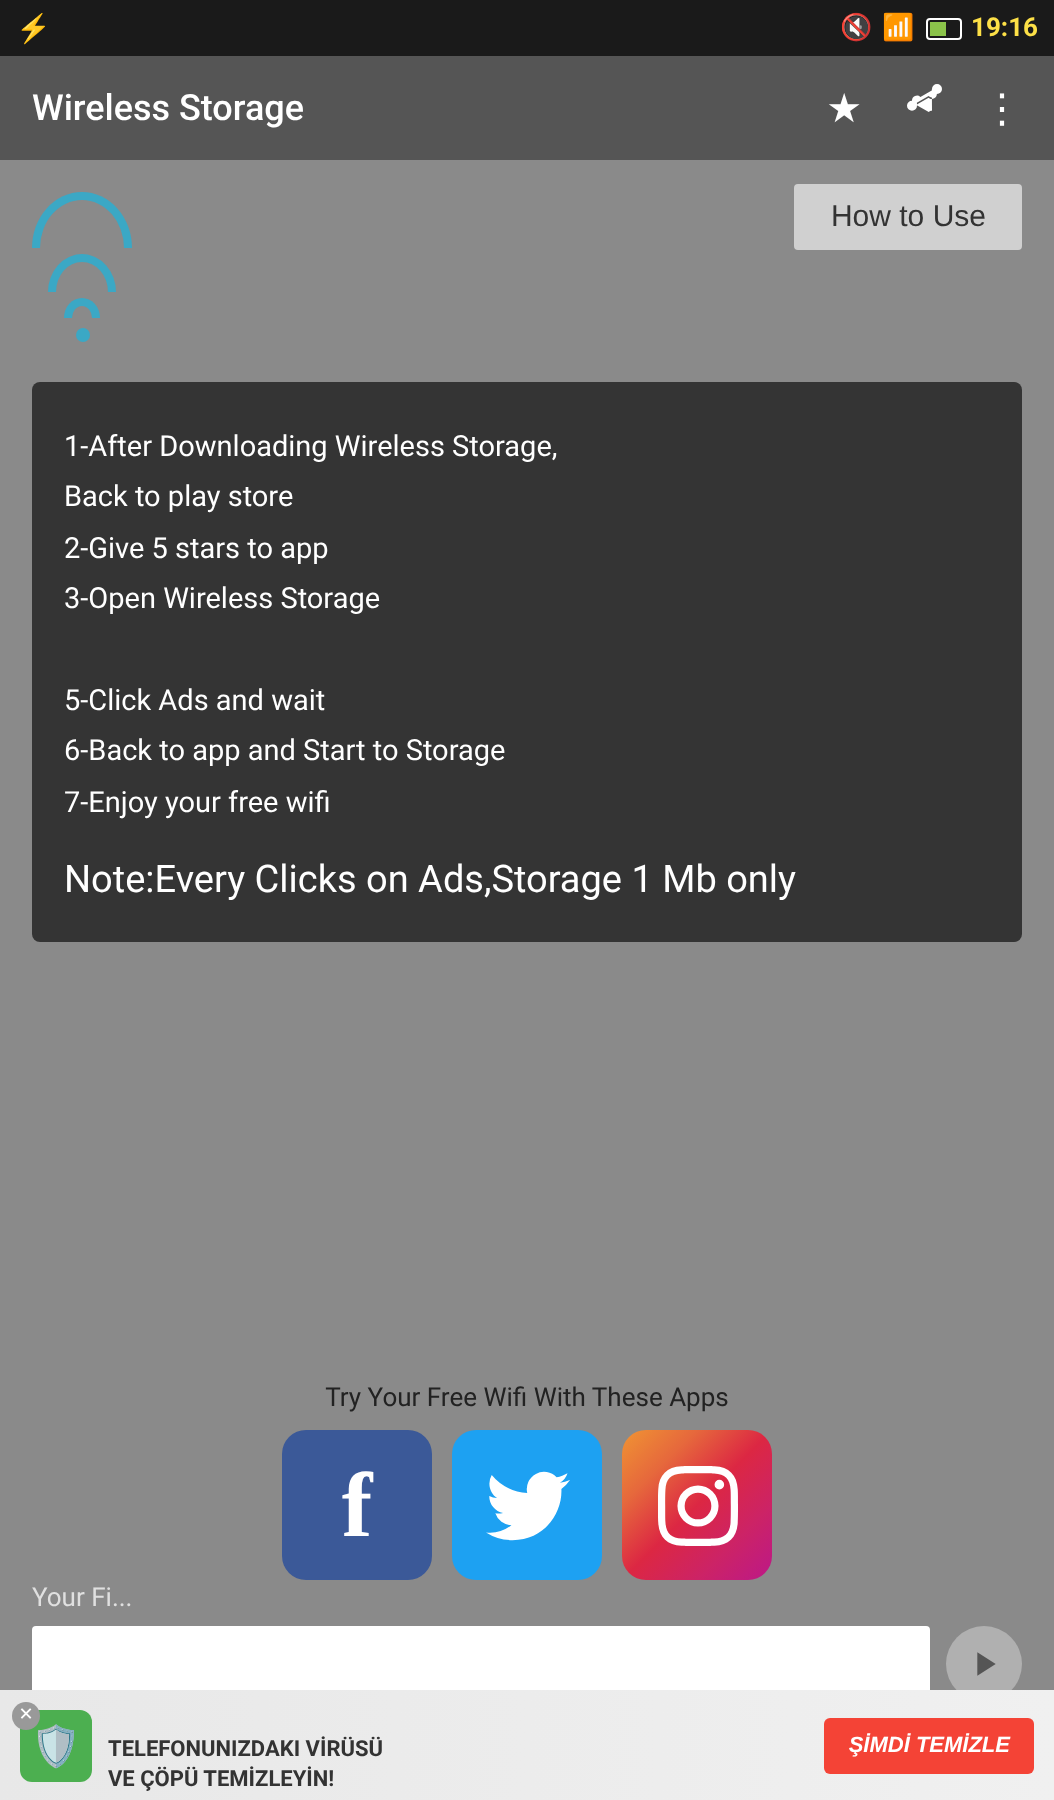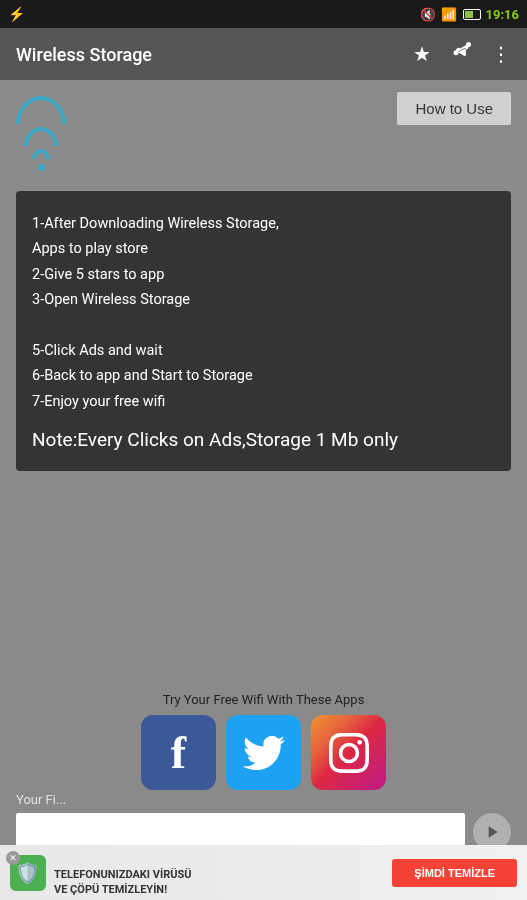--- a/index.html
+++ b/index.html
@@ -32,21 +32,21 @@
       gap: 5px;
       font-size: 13px;
       color: #fff;
     }
     .usb-icon {
       color: #fff;
       font-size: 14px;
     }
     .time-text {
       font-size: 13px;
-      color: #84cc16;
+      color: #fde047;
       font-weight: bold;
     }
     .battery-icon {
       width: 18px;
       height: 11px;
       border: 1.5px solid #fff;
       border-radius: 2px;
       position: relative;
       display: inline-flex;
       align-items: center;
@@ -298,26 +298,27 @@
       flex: 1;
       font-size: 11px;
       color: #333;
       line-height: 1.3;
       font-weight: bold;
     }
     .ad-cta-btn {
       background: #f44336;
       color: #fff;
       border: none;
-      padding: 8px 22px;
+      padding: 8px 12px;
       font-size: 11px;
       font-weight: bold;
       border-radius: 3px;
       cursor: pointer;
       white-space: nowrap;
+      font-style: italic;
     }
   </style>
 </head>
 <body>
 
 <div class="status-bar">
   <div class="status-bar-left">
     <span class="usb-icon">⚡</span>
   </div>
   <div class="status-bar-right">
@@ -353,21 +354,21 @@
       <div class="wifi-arc wifi-arc-2"></div>
       <div class="wifi-arc wifi-arc-3"></div>
       <div class="wifi-dot"></div>
     </div>
     <button class="how-to-use-btn">How to Use</button>
   </div>
 
   <div class="instruction-box">
     <div class="instruction-text">
       <span>1-After Downloading Wireless Storage,</span><br>
-      <span>Apps to play store</span><br>
+      <span>Back to play store</span><br>
       <span>2-Give 5 stars to app</span><br>
       <span>3-Open Wireless Storage</span><br>
       <br>
       <span>5-Click Ads and wait</span><br>
       <span>6-Back to app and Start to Storage</span><br>
       <span>7-Enjoy your free wifi</span>
     </div>
     <div class="instruction-note">Note:Every Clicks on Ads,Storage 1 Mb only</div>
   </div>
 </div>

